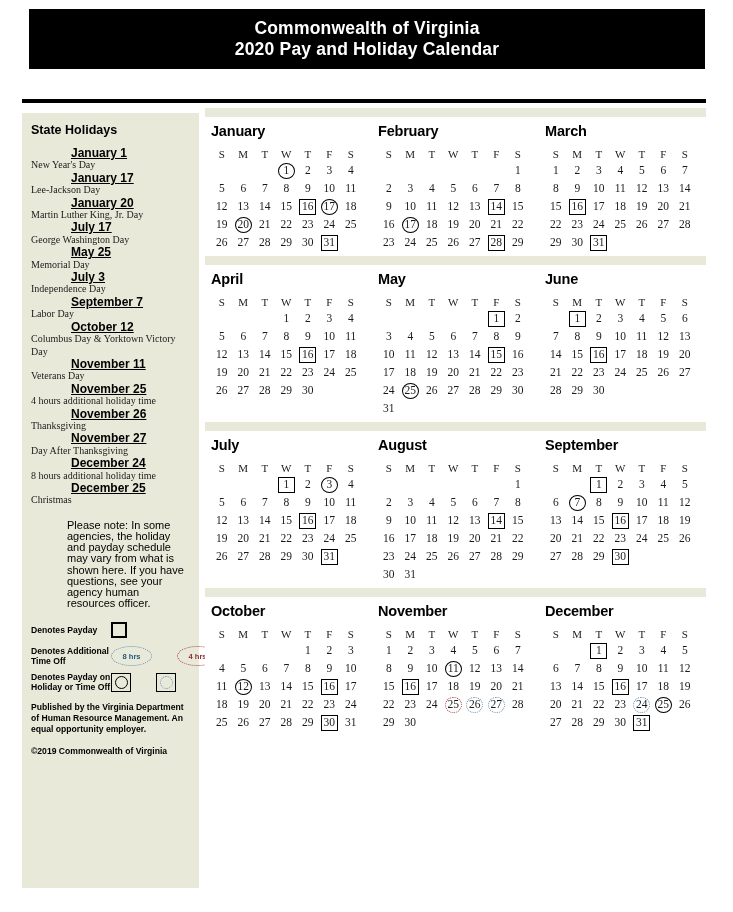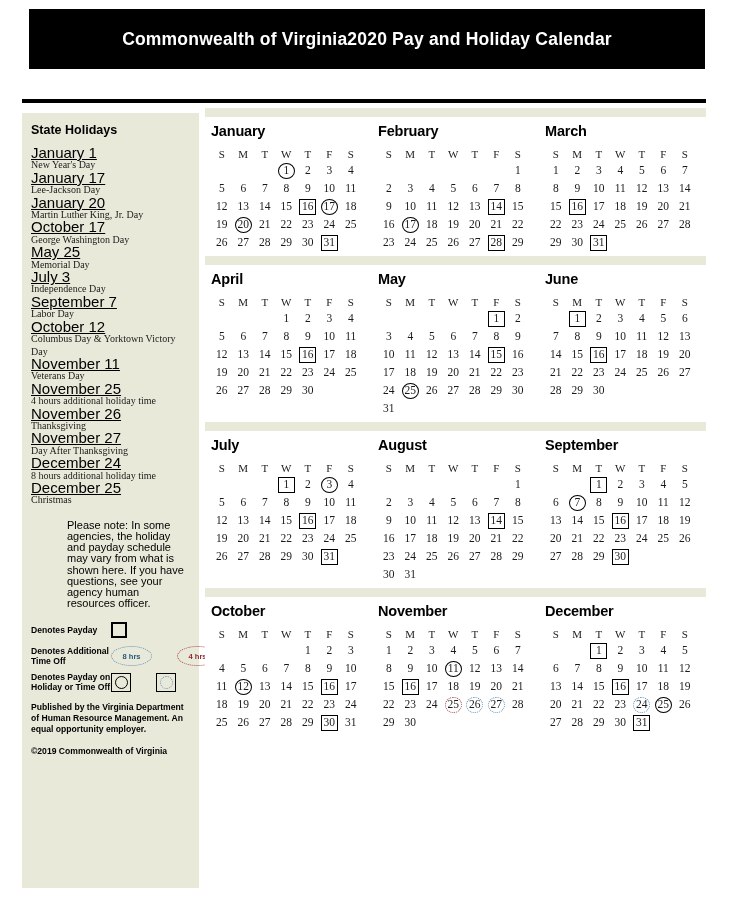--- a/index.html
+++ b/index.html
@@ -17,21 +17,21 @@
     background: #ffffff;
   }
 
   
   .banner {
     position: absolute;
     left: 29px; top: 9px;
     width: 676px; height: 60px;
     background: #000000;
     color: #ffffff;
-    display: flex; flex-direction: row;
+    display: flex; flex-direction: column;
     align-items: center; justify-content: center;
     font-weight: bold;
     letter-spacing: 0.2px;
   }
   .banner .line1 { font-size: 17.5px; line-height: 21px; }
   .banner .line2 { font-size: 17.5px; line-height: 21px; }
 
   
   .toprule {
     position: absolute;
@@ -50,26 +50,27 @@
   }
   .sidebar-title {
     font-size: 12.5px;
     font-weight: bold;
     color: #000;
     margin: 2px 0 10px 0;
   }
   .holiday-list { margin: 0; padding: 0; }
   .holiday-date {
     font-family: "Liberation Sans", sans-serif;
-    font-size: 15px;
-    font-weight: normal;
+    font-size: 12px;
+    font-weight: bold;
     text-decoration: underline;
     color: #000;
     line-height: 12.4px;
     white-space: nowrap;
+    margin-left: 40px;
   }
   .holiday-name {
     font-family: "Liberation Serif", serif;
     font-size: 10px;
     color: #1a1a1a;
     line-height: 12.4px;
   }
 
   .note {
     margin-top: 13px;
@@ -269,21 +270,21 @@
 
   <div class="sidebar">
     <div class="sidebar-title">State Holidays</div>
     <div class="holiday-list" id="holiday-list">
         <div class="holiday-date">January 1</div>
         <div class="holiday-name">New Year's Day</div>
         <div class="holiday-date">January 17</div>
         <div class="holiday-name">Lee-Jackson Day</div>
         <div class="holiday-date">January 20</div>
         <div class="holiday-name">Martin Luther King, Jr. Day</div>
-        <div class="holiday-date">October 17</div>
+        <div class="holiday-date">July 17</div>
         <div class="holiday-name">George Washington Day</div>
         <div class="holiday-date">May 25</div>
         <div class="holiday-name">Memorial Day</div>
         <div class="holiday-date">July 3</div>
         <div class="holiday-name">Independence Day</div>
         <div class="holiday-date">September 7</div>
         <div class="holiday-name">Labor Day</div>
         <div class="holiday-date">October 12</div>
         <div class="holiday-name">Columbus Day &amp; Yorktown Victory Day</div>
         <div class="holiday-date">November 11</div>

